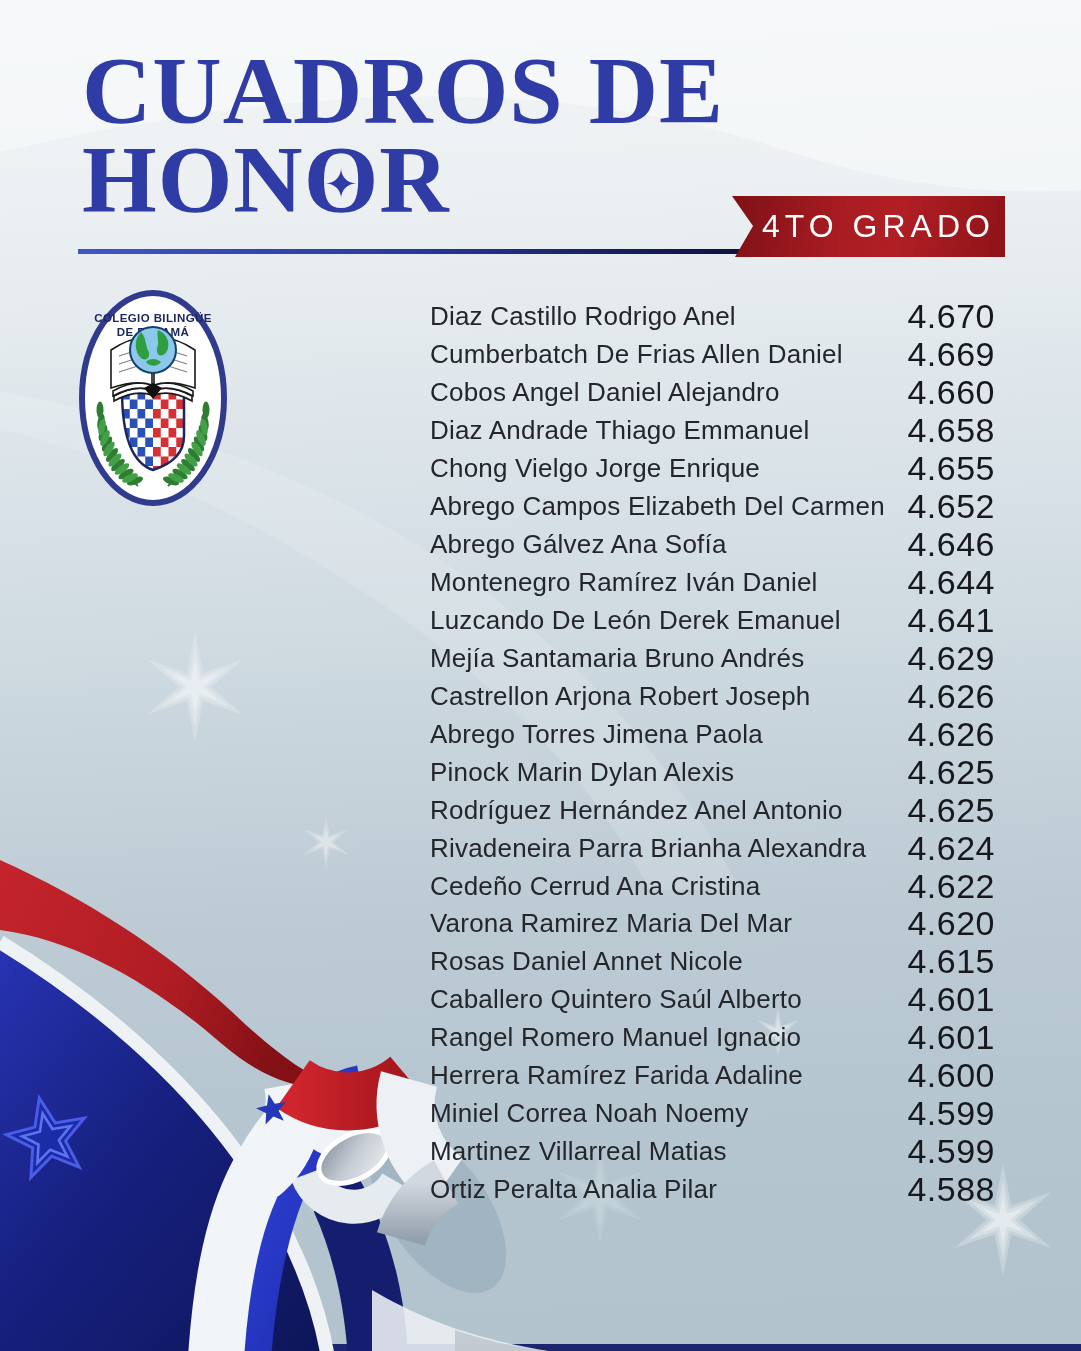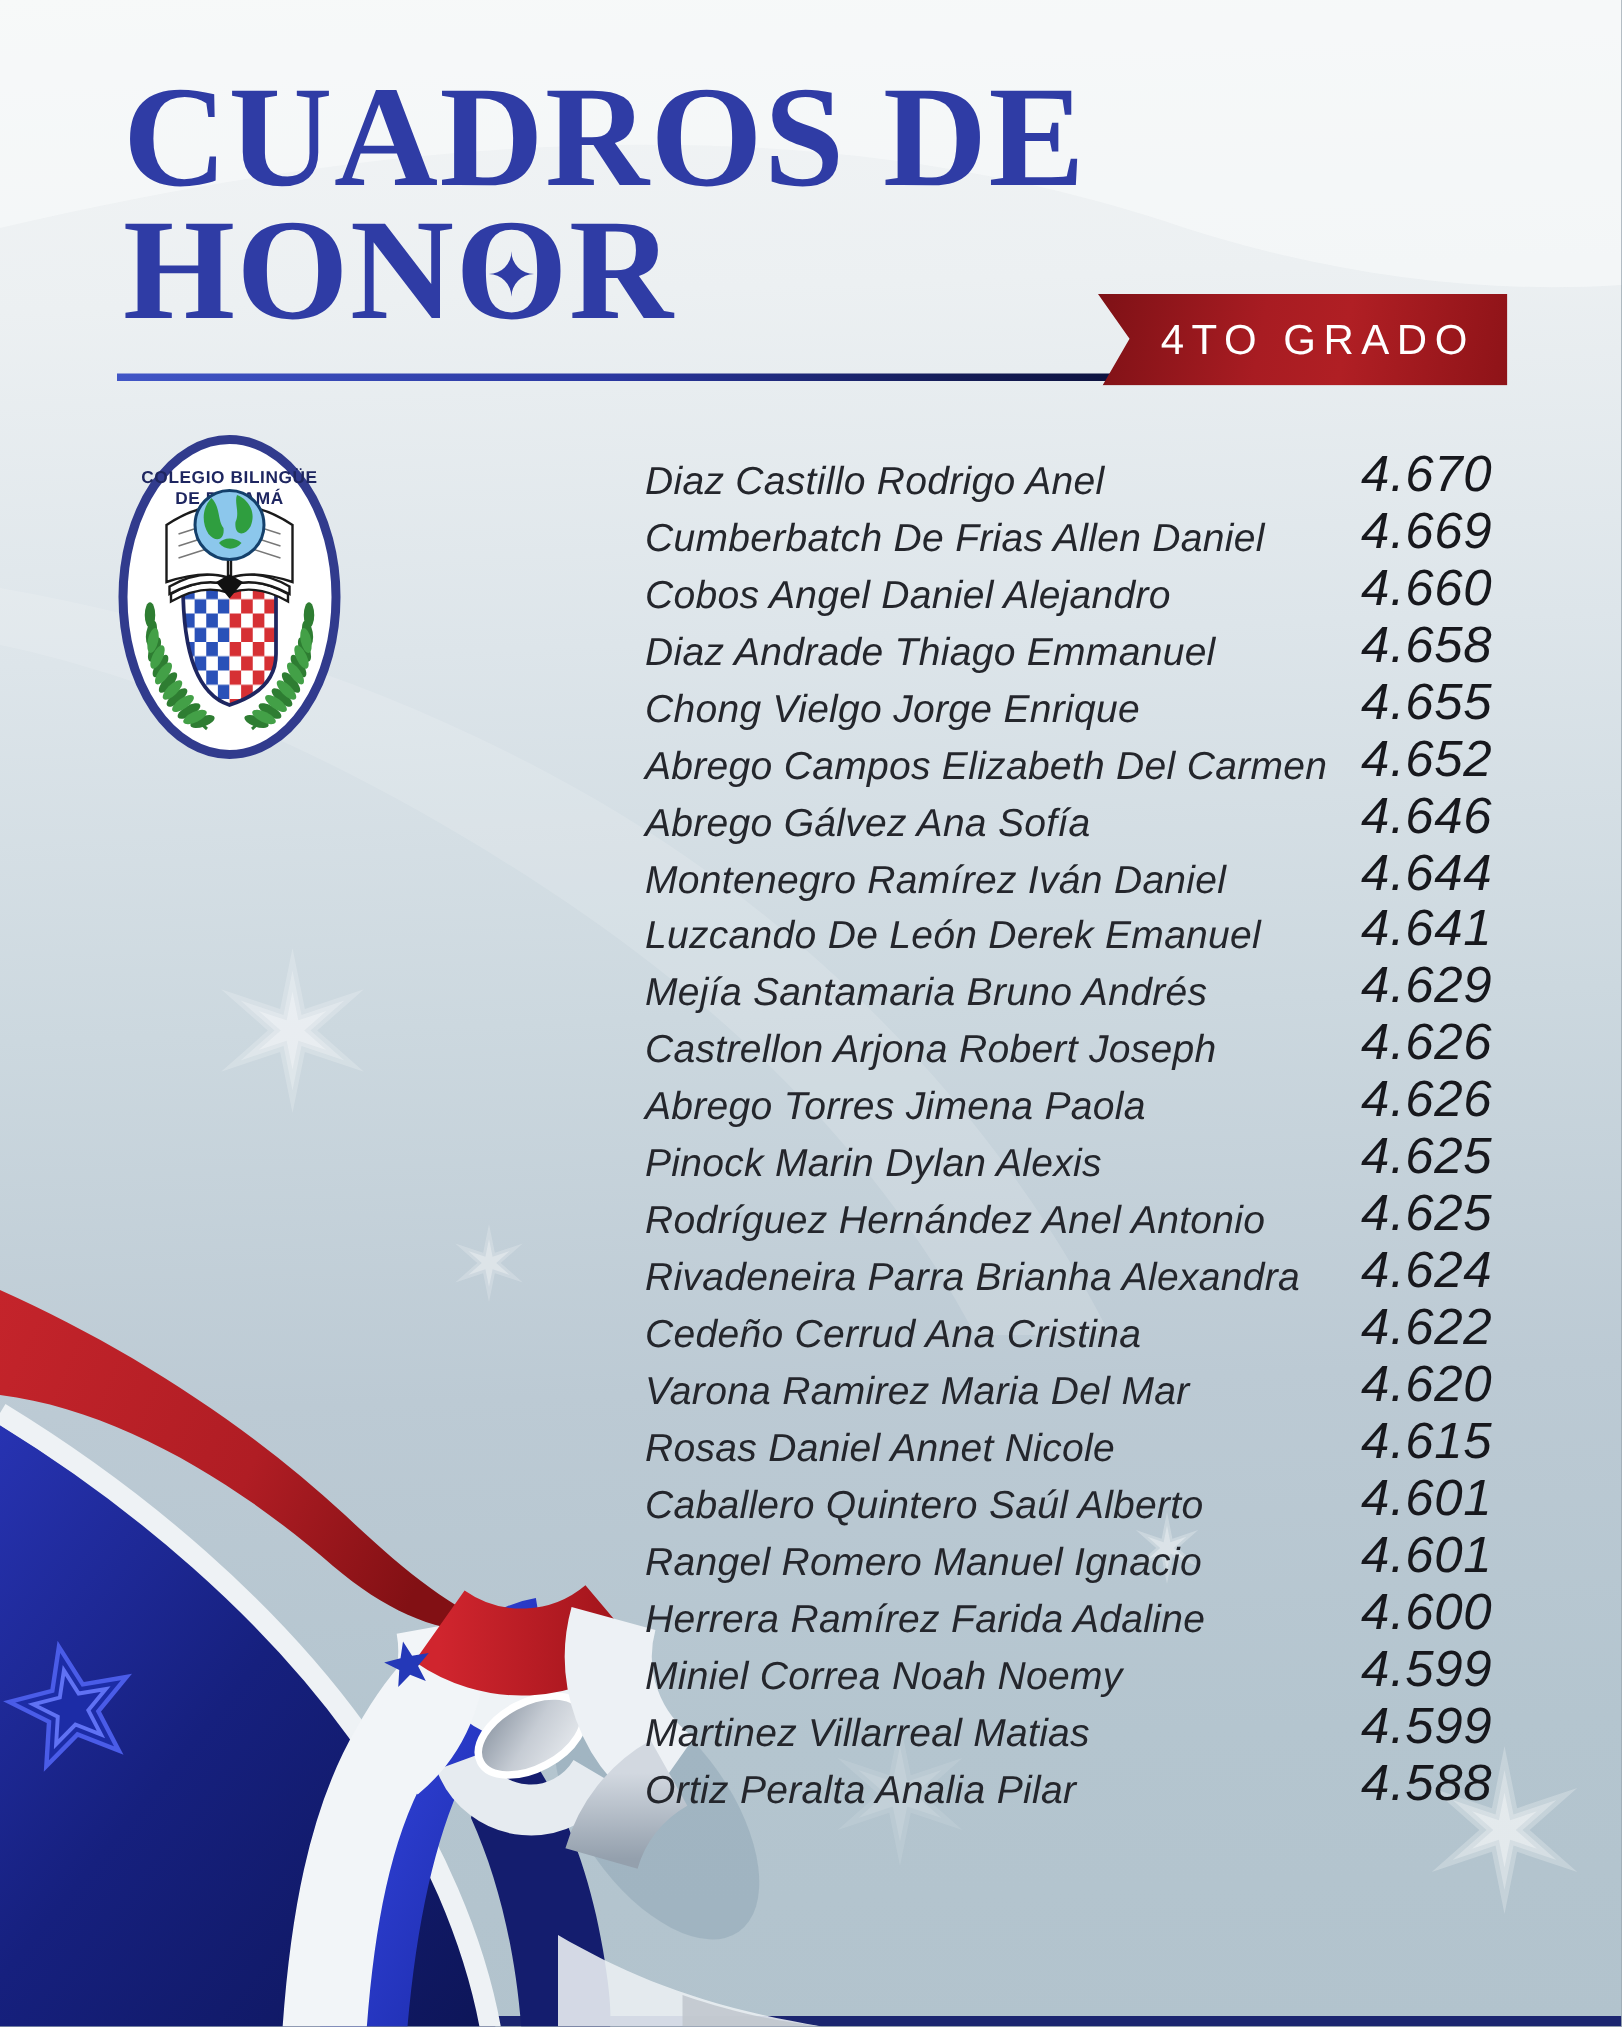--- a/index.html
+++ b/index.html
@@ -24,26 +24,26 @@
     position:absolute;left:78px;top:249px;width:662px;height:5px;
     background:linear-gradient(90deg,#4156c6 0%,#2a37a0 50%,#141c56 85%,#0d1340 100%);
   }
   .grade-ribbon{
     position:absolute;left:732px;top:196px;width:273px;height:61px;
     background:linear-gradient(100deg,#7e1116 0%,#a81c22 40%,#b01f24 60%,#8e1318 100%);
     clip-path:polygon(0% 0%,100% 0%,100% 100%,1.1% 100%,7.7% 49%);
     display:flex;align-items:center;justify-content:center;
   }
   .grade-ribbon span{
-    color:#ffffff;font-size:28px;letter-spacing:5px;padding-left:20px;
+    color:#ffffff;font-size:32px;letter-spacing:5px;padding-left:20px;
   }
   .logo{position:absolute;left:78px;top:288px;width:150px;height:220px;}
   .honor-list{position:absolute;left:430px;top:298px;width:565px;}
   .honor-row{
-    height:37.95px;display:flex;align-items:flex-end;justify-content:space-between;font-style:italic;
+    height:37.95px;display:flex;align-items:center;justify-content:space-between;
   }
   .honor-name{font-size:26px;color:#24262c;letter-spacing:.2px;white-space:nowrap;}
   .honor-score{font-size:34px;color:#17181d;min-width:72px;text-align:right;letter-spacing:.5px;}
 </style>
 </head>
 <body>
 
 <div class="page">
 
   <svg class="bg-decor" viewBox="0 0 1081 1351" xmlns="http://www.w3.org/2000/svg">

